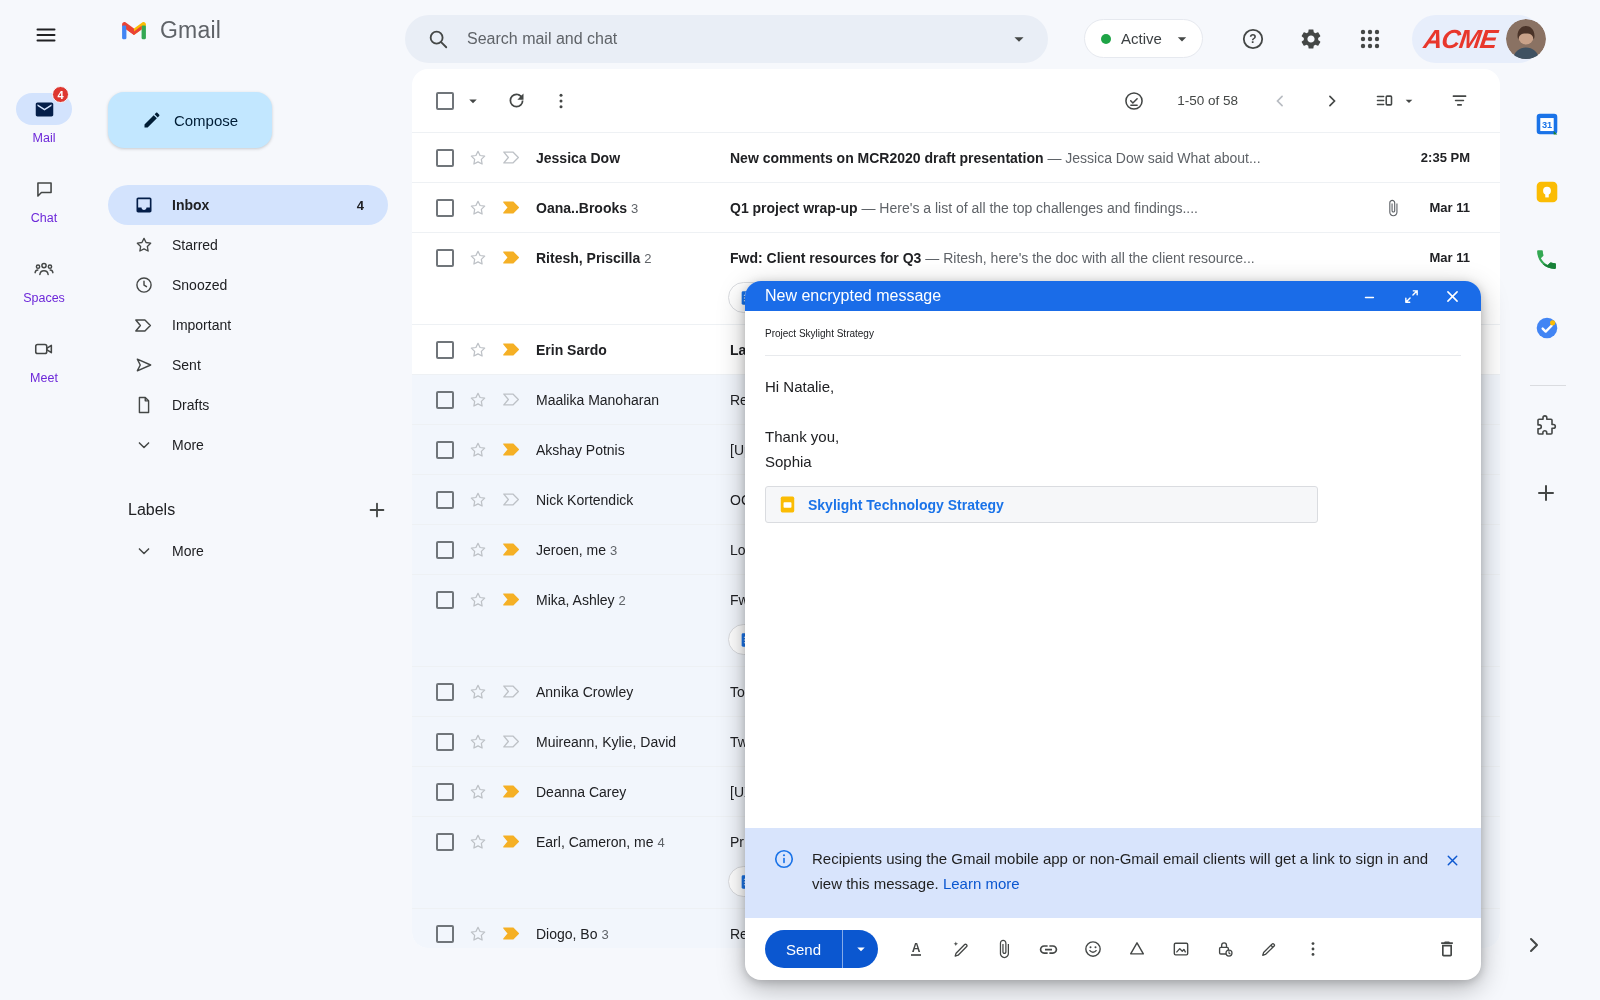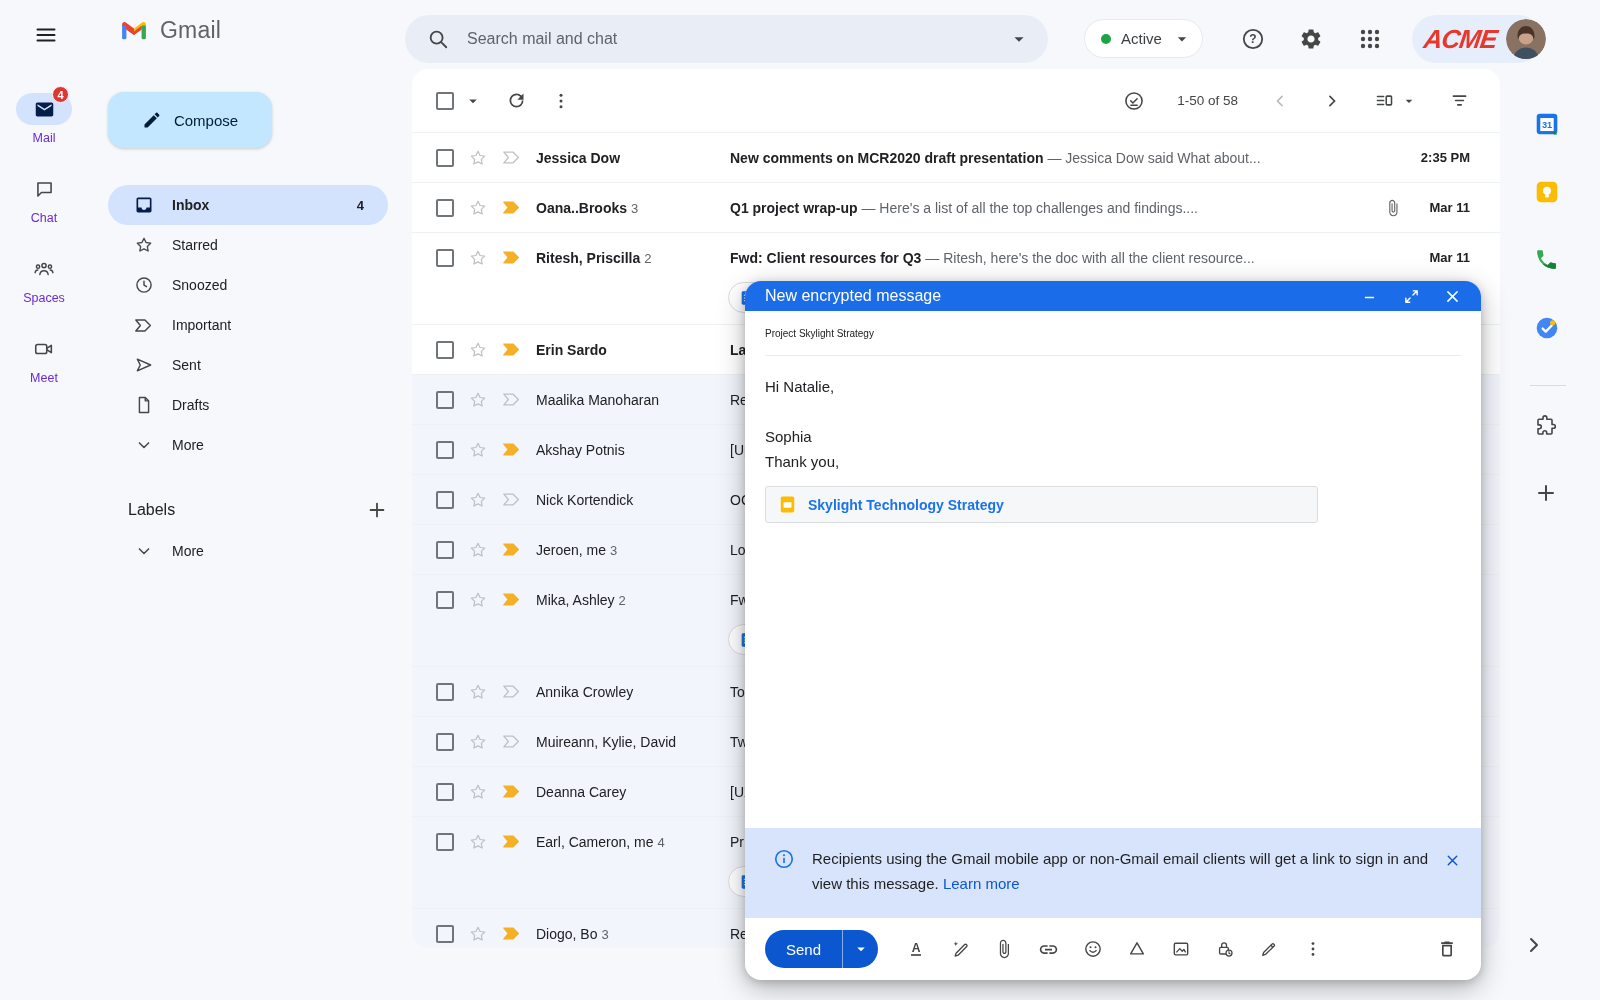--- a/index.html
+++ b/index.html
@@ -693,22 +693,22 @@
             <path d="M5.5 5.5l13 13M18.5 5.5l-13 13" stroke="#fff" stroke-width="2.2" stroke-linecap="round"></path>
           </svg>
         </span>
     </span>
   </div>
   <div class="subject-row">
     <span>Project Skylight Strategy</span>
   </div>
   <div class="cbody">
     <p class="bp">Hi Natalie,</p>
+    <p class="bp0">Thank you,</p>
     <p class="bp0">Sophia</p>
-    <p class="bp0">Thank you,</p>
   </div>
   <div class="attach-chip">
     <svg viewBox="0 0 24 24" width="19" height="19">
         <rect x="3.5" y="2" width="17" height="20" rx="2" fill="#fbbc04"></rect>
         <rect x="7" y="9" width="10" height="7" rx="1" fill="#fff"></rect>
       </svg>
     <span class="attach-label">Skylight Technology Strategy</span>
   </div>
   <div class="flexspace"></div>
   <div class="banner">

